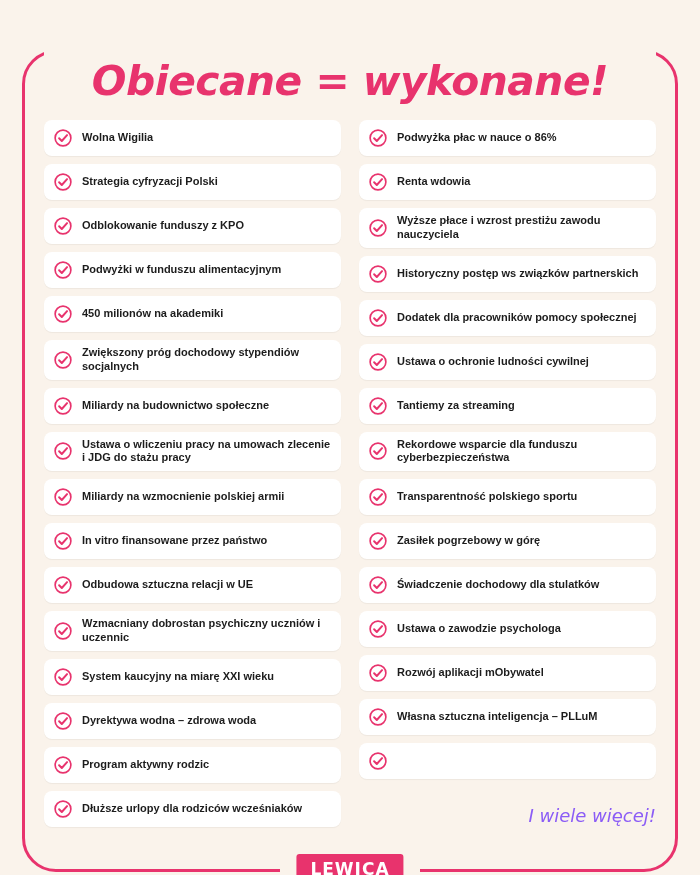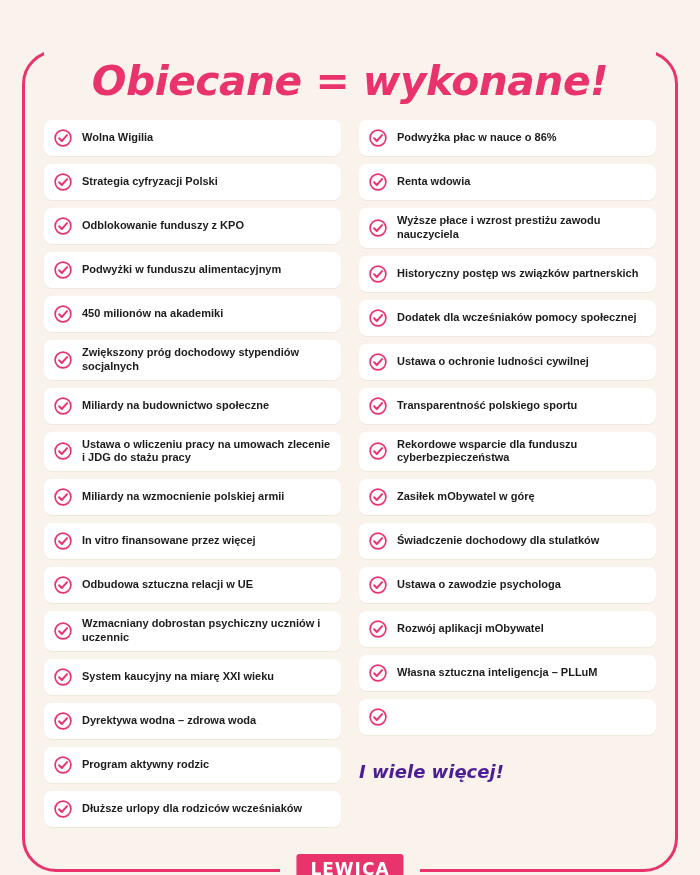--- a/index.html
+++ b/index.html
@@ -81,25 +81,25 @@
   }
   .item-label {
     font-size: 11px;
     line-height: 1.25;
     color: #1c1c1c;
     font-weight: bold;
     font-family: "Liberation Sans", sans-serif;
   }
   .more {
     margin-top: 10px;
-    text-align: left;
+    text-align: right;
     font-size: 18px;
     font-style: italic;
-    font-weight: bold;
-    color: #4c1d95;
+    font-weight: normal;
+    color: #8b5cf6;
     font-family: "DejaVu Sans", sans-serif;
     padding: 8px 0 0 0;
   }
   .logo {
     position: absolute;
     left: 50%;
     transform: translateX(-50%);
     bottom: 22px;
     background: #e8336d;
     color: #ffffff;
@@ -185,21 +185,21 @@
             <circle cx="12" cy="12" r="10.5" fill="none" stroke="#e8336d" stroke-width="2.2"></circle>
             <path d="M6.8 12.4 L10.4 16 L17.4 8.2" fill="none" stroke="#e8336d" stroke-width="2.6" stroke-linecap="round" stroke-linejoin="round"></path>
           </svg>
           <span class="item-label">Miliardy na wzmocnienie polskiej armii</span>
         </div>
         <div class="item">
           <svg class="check" viewBox="0 0 24 24">
             <circle cx="12" cy="12" r="10.5" fill="none" stroke="#e8336d" stroke-width="2.2"></circle>
             <path d="M6.8 12.4 L10.4 16 L17.4 8.2" fill="none" stroke="#e8336d" stroke-width="2.6" stroke-linecap="round" stroke-linejoin="round"></path>
           </svg>
-          <span class="item-label">In vitro finansowane przez więcej</span>
+          <span class="item-label">In vitro finansowane przez państwo</span>
         </div>
         <div class="item">
           <svg class="check" viewBox="0 0 24 24">
             <circle cx="12" cy="12" r="10.5" fill="none" stroke="#e8336d" stroke-width="2.2"></circle>
             <path d="M6.8 12.4 L10.4 16 L17.4 8.2" fill="none" stroke="#e8336d" stroke-width="2.6" stroke-linecap="round" stroke-linejoin="round"></path>
           </svg>
           <span class="item-label">Odbudowa sztuczna relacji w UE</span>
         </div>
         <div class="item">
           <svg class="check" viewBox="0 0 24 24">
@@ -264,49 +264,56 @@
             <circle cx="12" cy="12" r="10.5" fill="none" stroke="#e8336d" stroke-width="2.2"></circle>
             <path d="M6.8 12.4 L10.4 16 L17.4 8.2" fill="none" stroke="#e8336d" stroke-width="2.6" stroke-linecap="round" stroke-linejoin="round"></path>
           </svg>
           <span class="item-label">Historyczny postęp ws związków partnerskich</span>
         </div>
         <div class="item">
           <svg class="check" viewBox="0 0 24 24">
             <circle cx="12" cy="12" r="10.5" fill="none" stroke="#e8336d" stroke-width="2.2"></circle>
             <path d="M6.8 12.4 L10.4 16 L17.4 8.2" fill="none" stroke="#e8336d" stroke-width="2.6" stroke-linecap="round" stroke-linejoin="round"></path>
           </svg>
-          <span class="item-label">Dodatek dla wcześniaków pomocy społecznej</span>
+          <span class="item-label">Dodatek dla pracowników pomocy społecznej</span>
         </div>
         <div class="item">
           <svg class="check" viewBox="0 0 24 24">
             <circle cx="12" cy="12" r="10.5" fill="none" stroke="#e8336d" stroke-width="2.2"></circle>
             <path d="M6.8 12.4 L10.4 16 L17.4 8.2" fill="none" stroke="#e8336d" stroke-width="2.6" stroke-linecap="round" stroke-linejoin="round"></path>
           </svg>
           <span class="item-label">Ustawa o ochronie ludności cywilnej</span>
         </div>
         <div class="item">
           <svg class="check" viewBox="0 0 24 24">
             <circle cx="12" cy="12" r="10.5" fill="none" stroke="#e8336d" stroke-width="2.2"></circle>
             <path d="M6.8 12.4 L10.4 16 L17.4 8.2" fill="none" stroke="#e8336d" stroke-width="2.6" stroke-linecap="round" stroke-linejoin="round"></path>
           </svg>
+          <span class="item-label">Tantiemy za streaming</span>
+        </div>
+        <div class="item">
+          <svg class="check" viewBox="0 0 24 24">
+            <circle cx="12" cy="12" r="10.5" fill="none" stroke="#e8336d" stroke-width="2.2"></circle>
+            <path d="M6.8 12.4 L10.4 16 L17.4 8.2" fill="none" stroke="#e8336d" stroke-width="2.6" stroke-linecap="round" stroke-linejoin="round"></path>
+          </svg>
+          <span class="item-label">Rekordowe wsparcie dla funduszu cyberbezpieczeństwa</span>
+        </div>
+        <div class="item">
+          <svg class="check" viewBox="0 0 24 24">
+            <circle cx="12" cy="12" r="10.5" fill="none" stroke="#e8336d" stroke-width="2.2"></circle>
+            <path d="M6.8 12.4 L10.4 16 L17.4 8.2" fill="none" stroke="#e8336d" stroke-width="2.6" stroke-linecap="round" stroke-linejoin="round"></path>
+          </svg>
           <span class="item-label">Transparentność polskiego sportu</span>
         </div>
         <div class="item">
           <svg class="check" viewBox="0 0 24 24">
             <circle cx="12" cy="12" r="10.5" fill="none" stroke="#e8336d" stroke-width="2.2"></circle>
             <path d="M6.8 12.4 L10.4 16 L17.4 8.2" fill="none" stroke="#e8336d" stroke-width="2.6" stroke-linecap="round" stroke-linejoin="round"></path>
           </svg>
-          <span class="item-label">Rekordowe wsparcie dla funduszu cyberbezpieczeństwa</span>
-        </div>
-        <div class="item">
-          <svg class="check" viewBox="0 0 24 24">
-            <circle cx="12" cy="12" r="10.5" fill="none" stroke="#e8336d" stroke-width="2.2"></circle>
-            <path d="M6.8 12.4 L10.4 16 L17.4 8.2" fill="none" stroke="#e8336d" stroke-width="2.6" stroke-linecap="round" stroke-linejoin="round"></path>
-          </svg>
-          <span class="item-label">Zasiłek mObywatel w górę</span>
+          <span class="item-label">Zasiłek pogrzebowy w górę</span>
         </div>
         <div class="item">
           <svg class="check" viewBox="0 0 24 24">
             <circle cx="12" cy="12" r="10.5" fill="none" stroke="#e8336d" stroke-width="2.2"></circle>
             <path d="M6.8 12.4 L10.4 16 L17.4 8.2" fill="none" stroke="#e8336d" stroke-width="2.6" stroke-linecap="round" stroke-linejoin="round"></path>
           </svg>
           <span class="item-label">Świadczenie dochodowy dla stulatków</span>
         </div>
         <div class="item">
           <svg class="check" viewBox="0 0 24 24">

